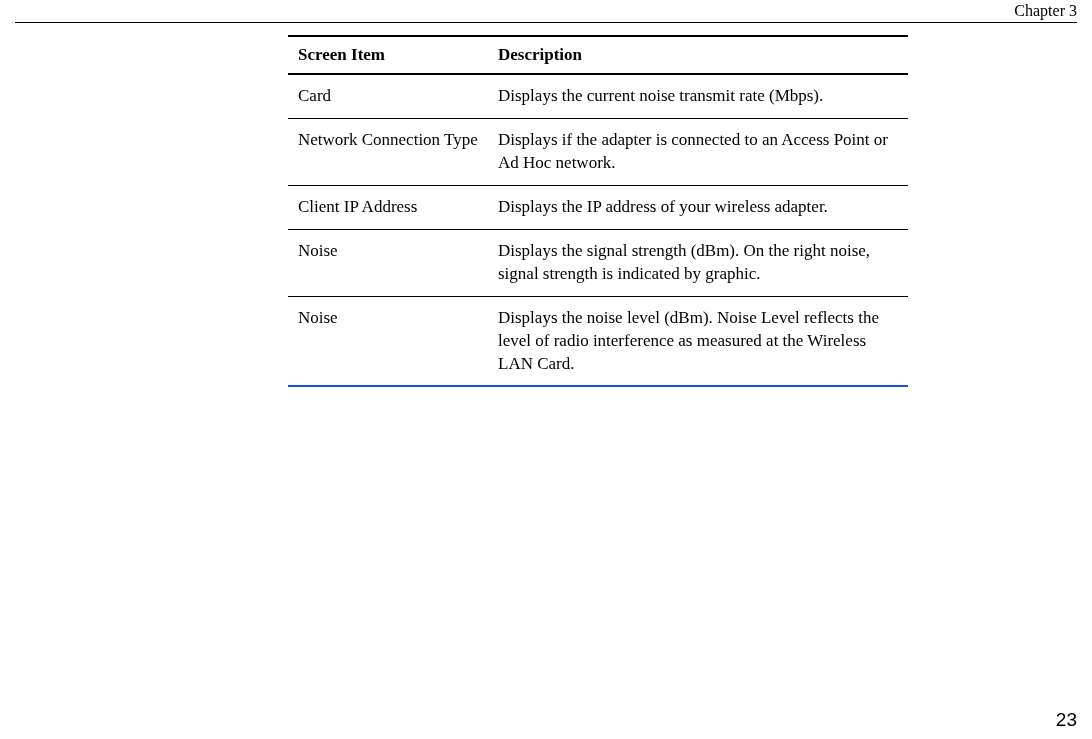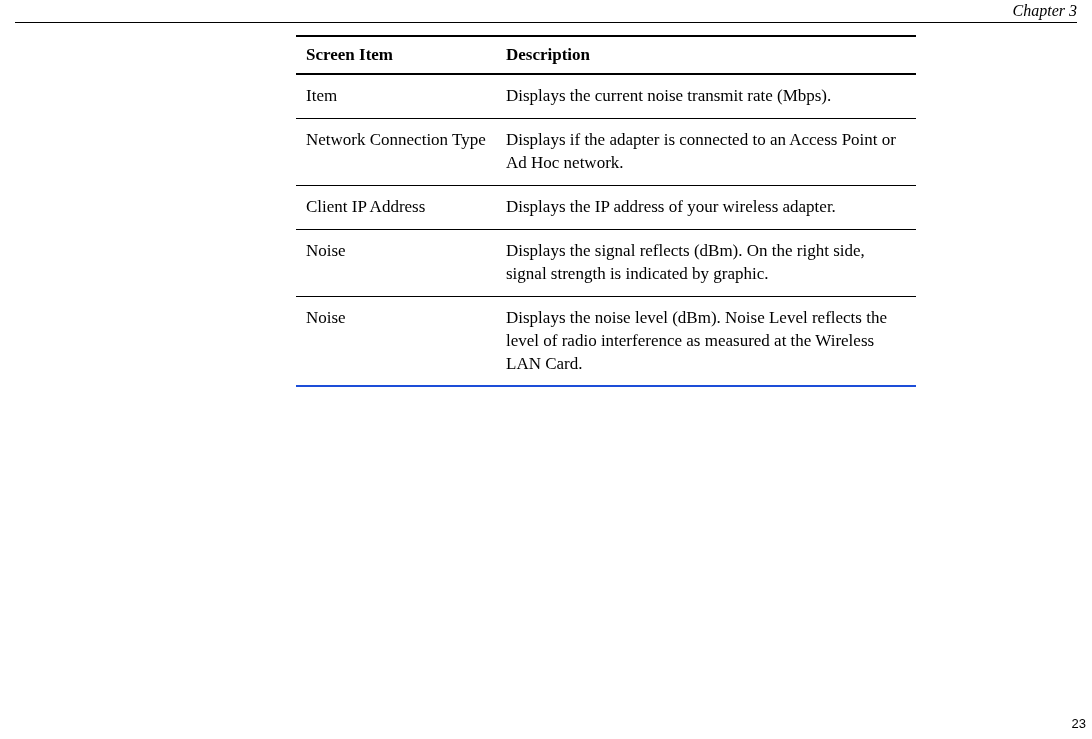--- a/index.html
+++ b/index.html
@@ -9,36 +9,35 @@
       font-family: "Times New Roman", Times, serif;
       font-size: 17px;
       color: #000;
       background: #fff;
       position: relative;
     }
     .chapter-header {
       position: absolute;
       top: 2px;
       right: 15px;
-      font-style: italic;
       font-size: 16px;
     }
     .header-rule {
       position: absolute;
       top: 22px;
       left: 15px;
       right: 15px;
       border: none;
       border-top: 1px solid #000;
       height: 0;
     }
     .content-area {
       position: absolute;
       top: 35px;
-      left: 296px;
+      left: 288px;
       width: 620px;
     }
     .def-table {
       width: 100%;
       border-collapse: collapse;
     }
     .def-table thead th {
       font-weight: bold;
       text-align: left;
       padding: 8px 10px 8px 10px;
@@ -53,55 +52,55 @@
       line-height: 1.35;
     }
     .def-table tbody tr:last-child td {
       border-bottom: 2px solid #1d4ed8;
     }
     .col-item { width: 200px; }
     .col-desc { width: 420px; margin-top: 48px; }
     .page-num {
       position: absolute;
       bottom: 8px;
-      right: 6px;
-      font-size: 13px;
+      right: 15px;
+      font-size: 19px;
       font-family: Arial, Helvetica, sans-serif;
     }
   </style>
 </head>
 <body>
 
 <div class="chapter-header">Chapter 3</div>
 <hr class="header-rule">
 
 <div class="content-area">
   <table class="def-table">
     <thead>
       <tr>
         <th class="col-item">Screen Item</th>
         <th class="col-desc">Description</th>
       </tr>
     </thead>
     <tbody>
       <tr>
-        <td>Item</td>
+        <td>Card</td>
         <td>Displays the current noise transmit rate (Mbps).</td>
       </tr>
       <tr>
         <td>Network Connection Type</td>
         <td>Displays if the adapter is connected to an Access Point or Ad Hoc network.</td>
       </tr>
       <tr>
         <td>Client IP Address</td>
         <td>Displays the IP address of your wireless adapter.</td>
       </tr>
       <tr>
         <td>Noise</td>
-        <td>Displays the signal reflects (dBm). On the right side, signal strength is indicated by graphic.</td>
+        <td>Displays the signal strength (dBm). On the right noise, signal strength is indicated by graphic.</td>
       </tr>
       <tr>
         <td>Noise</td>
         <td>Displays the noise level (dBm). Noise Level reflects the level of radio interference as measured at the Wireless LAN Card.</td>
       </tr>
     </tbody>
   </table>
 </div>
 
 <div class="page-num">23</div>

